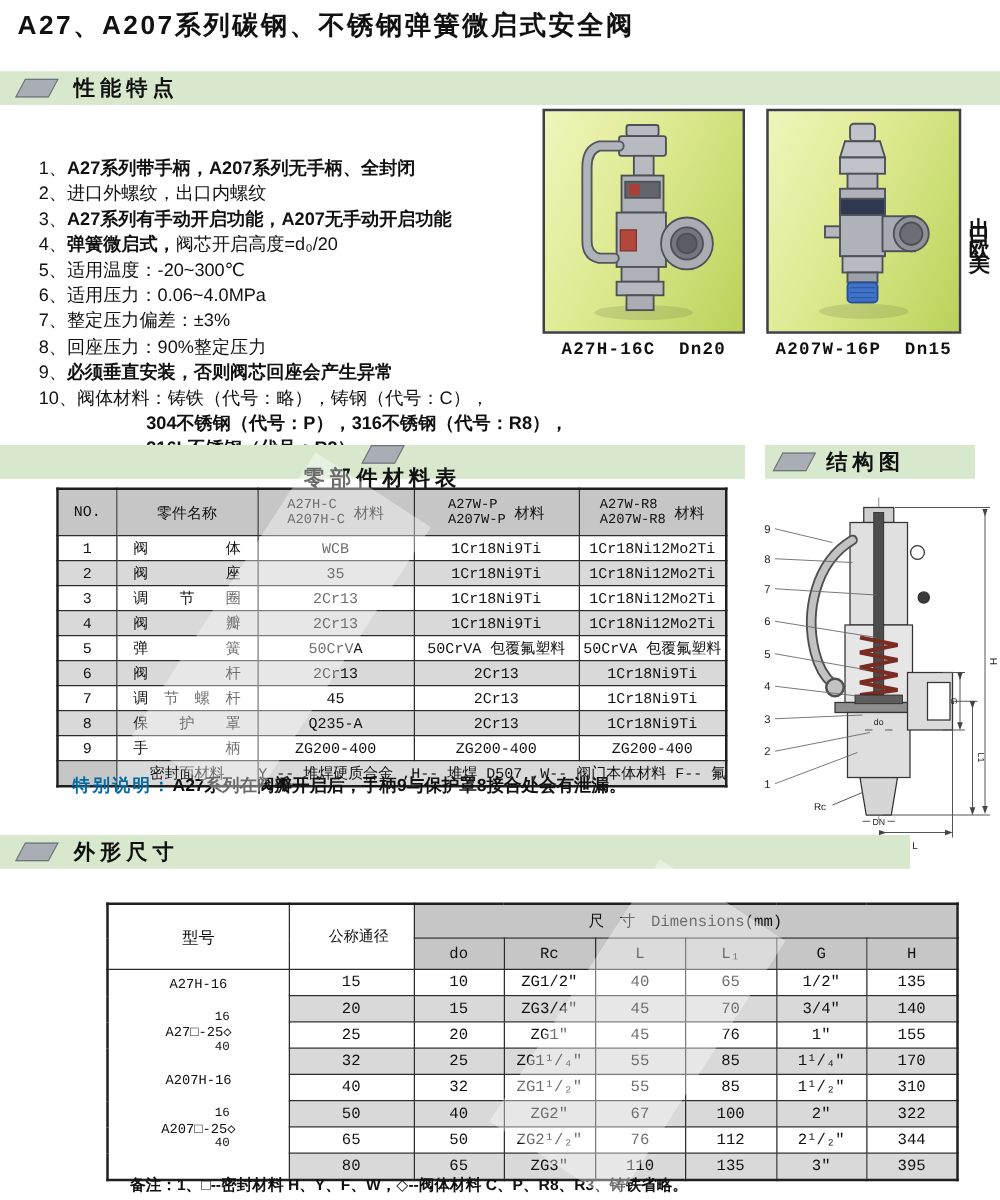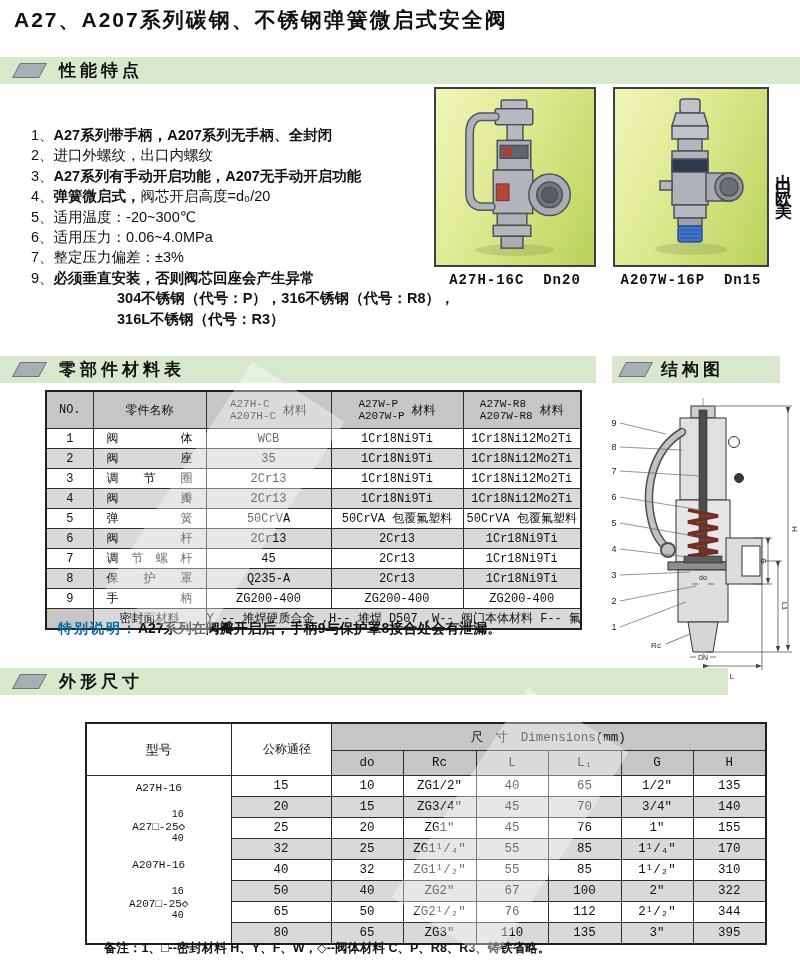--- a/index.html
+++ b/index.html
@@ -4,21 +4,21 @@
 <style>
   html,body{margin:0;padding:0;background:#fff;}
   .page{position:relative;width:800px;height:960px;background:#fff;overflow:hidden;
         font-family:"Liberation Sans","DejaVu Sans",sans-serif;color:#111;}
   .title{position:absolute;left:14px;top:6px;margin:0;font-size:21px;font-weight:bold;letter-spacing:2px;white-space:nowrap;}
 
   .secbar{position:absolute;height:27px;background:#d7e8cd;display:flex;align-items:center;}
   .pgram{width:25px;height:13px;background:#a9aeb4;border:1px solid #70757b;transform:skewX(-28deg);margin-left:16px;flex:0 0 auto;}
   .sectext{font-size:17px;font-weight:bold;letter-spacing:4px;margin-left:16px;white-space:nowrap;}
   #bar-features{top:57px;left:0;width:800px;}
-  #bar-materials{top:356px;left:0;width:596px;}
+  #bar-materials{top:356px;left:0;width:596px;flex-direction:column;}
   #bar-structure{top:356px;left:612px;width:168px;}
   #bar-structure .pgram{margin-left:10px;}
   #bar-structure .sectext{margin-left:12px;}
   #bar-dims{top:668px;left:0;width:728px;}
 
   .features{position:absolute;left:31px;top:91px;width:412px;font-size:14.5px;line-height:20.4px;margin-top:34px;}
   .feat-line{white-space:nowrap;}
   .feat-line .b{font-weight:bold;}
   .ind1{padding-left:21px;}
   .ind2{padding-left:86px;font-weight:bold;}
@@ -91,21 +91,23 @@
   </div>
 
   <div class="features" id="features">
       <div class="feat-line"><span>1、</span><span class="b">A27系列带手柄，A207系列无手柄、全封闭</span></div>
       <div class="feat-line"><span>2、</span><span>进口外螺纹，出口内螺纹</span></div>
       <div class="feat-line"><span>3、</span><span class="b">A27系列有手动开启功能，A207无手动开启功能</span></div>
       <div class="feat-line"><span>4、</span><span class="b">弹簧微启式，</span><span>阀芯开启高度=d₀/20</span></div>
       <div class="feat-line"><span>5、</span><span>适用温度：-20~300℃</span></div>
       <div class="feat-line"><span>6、</span><span>适用压力：0.06~4.0MPa</span></div>
       <div class="feat-line"><span>7、</span><span>整定压力偏差：±3%</span></div>
+      <div class="feat-line"><span>8、</span><span>回座压力：90%整定压力</span></div>
       <div class="feat-line"><span>9、</span><span class="b">必须垂直安装，否则阀芯回座会产生异常</span></div>
+      <div class="feat-line"><span>10、</span><span>阀体材料：铸铁（代号：略），铸钢（代号：C），</span></div>
       <div class="feat-line ind2"><span>304不锈钢（代号：P），316不锈钢（代号：R8），</span></div>
       <div class="feat-line ind2"><span>316L不锈钢（代号：R3）</span></div>
     </div>
 
   <div class="photo" id="photo1">
     <svg viewBox="0 0 160 176">
       <ellipse cx="80" cy="162" rx="40" ry="6" fill="rgba(90,100,60,0.18)"></ellipse>
       <g stroke="#4d5157" stroke-width="1.5" fill="#b7bbc1">
         <rect x="66" y="10" width="26" height="9" rx="2"></rect>
         <rect x="60" y="19" width="38" height="16" rx="2"></rect>

